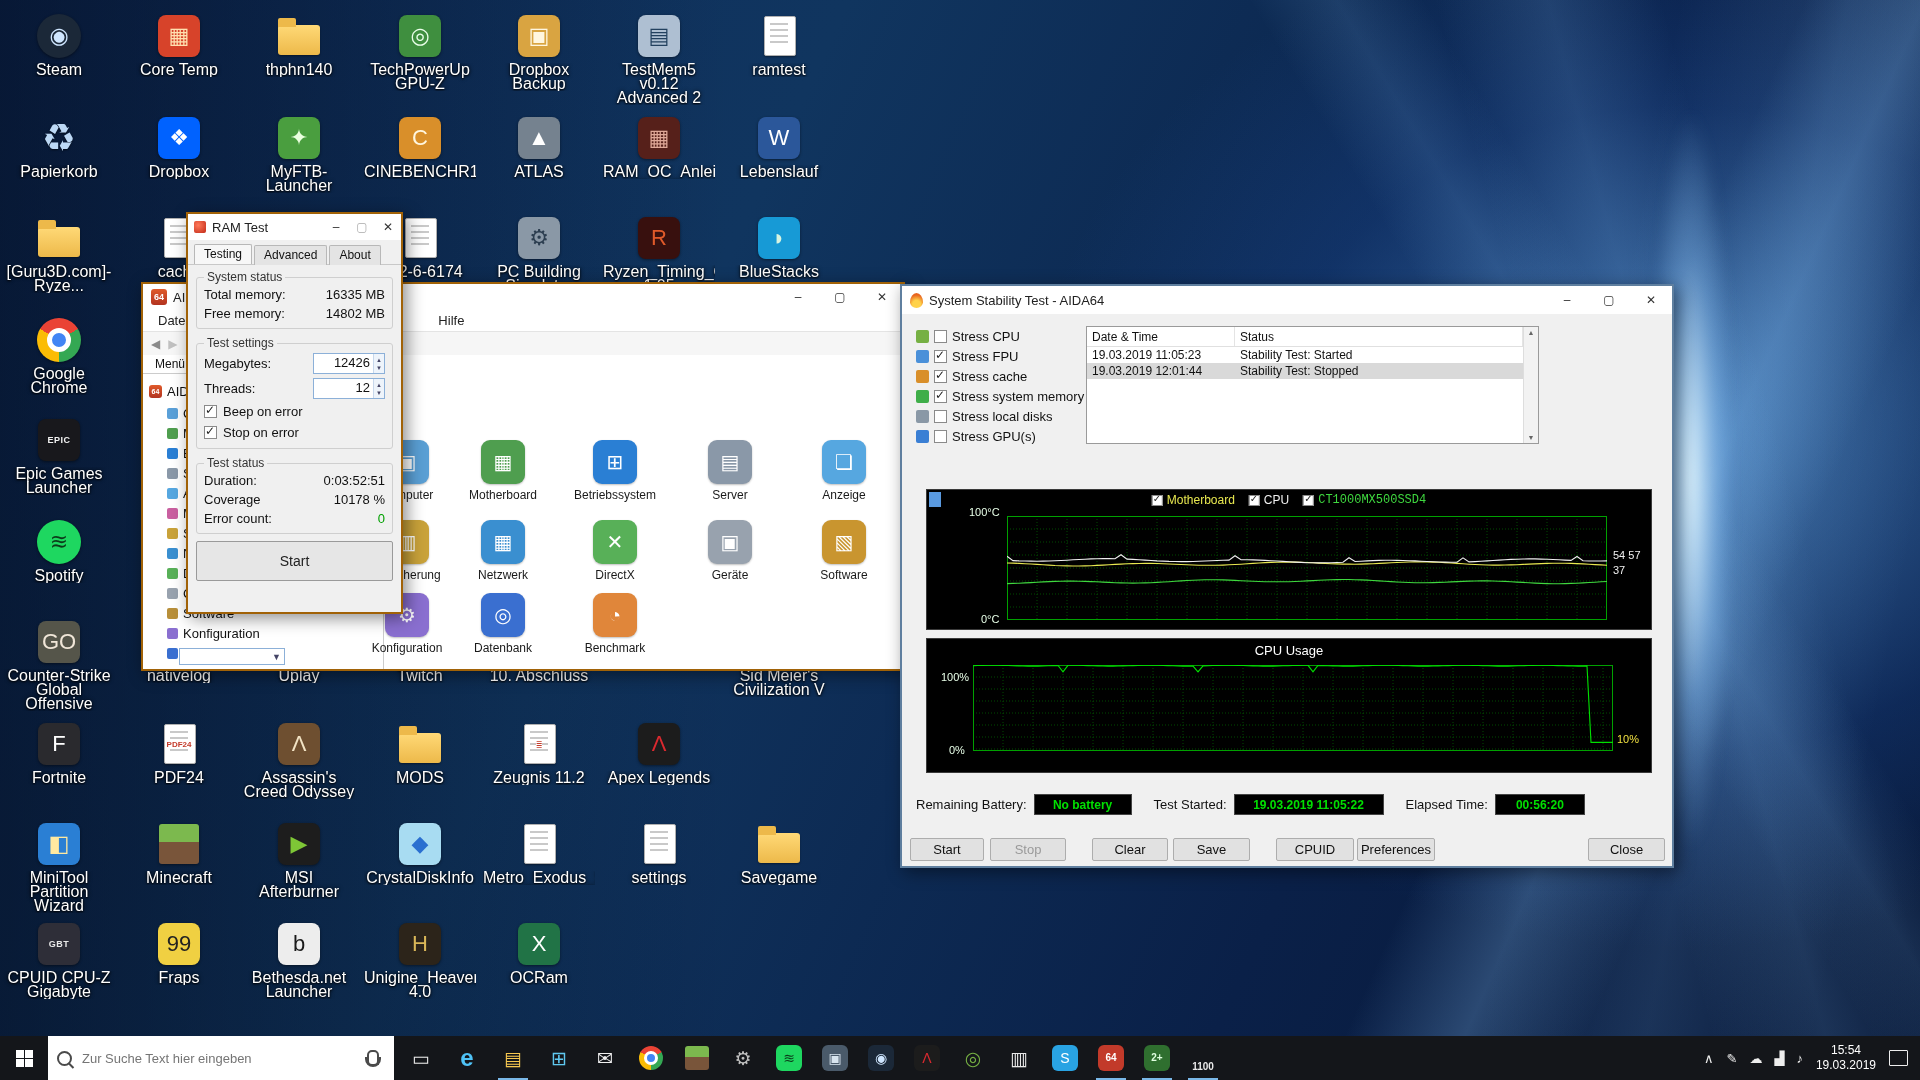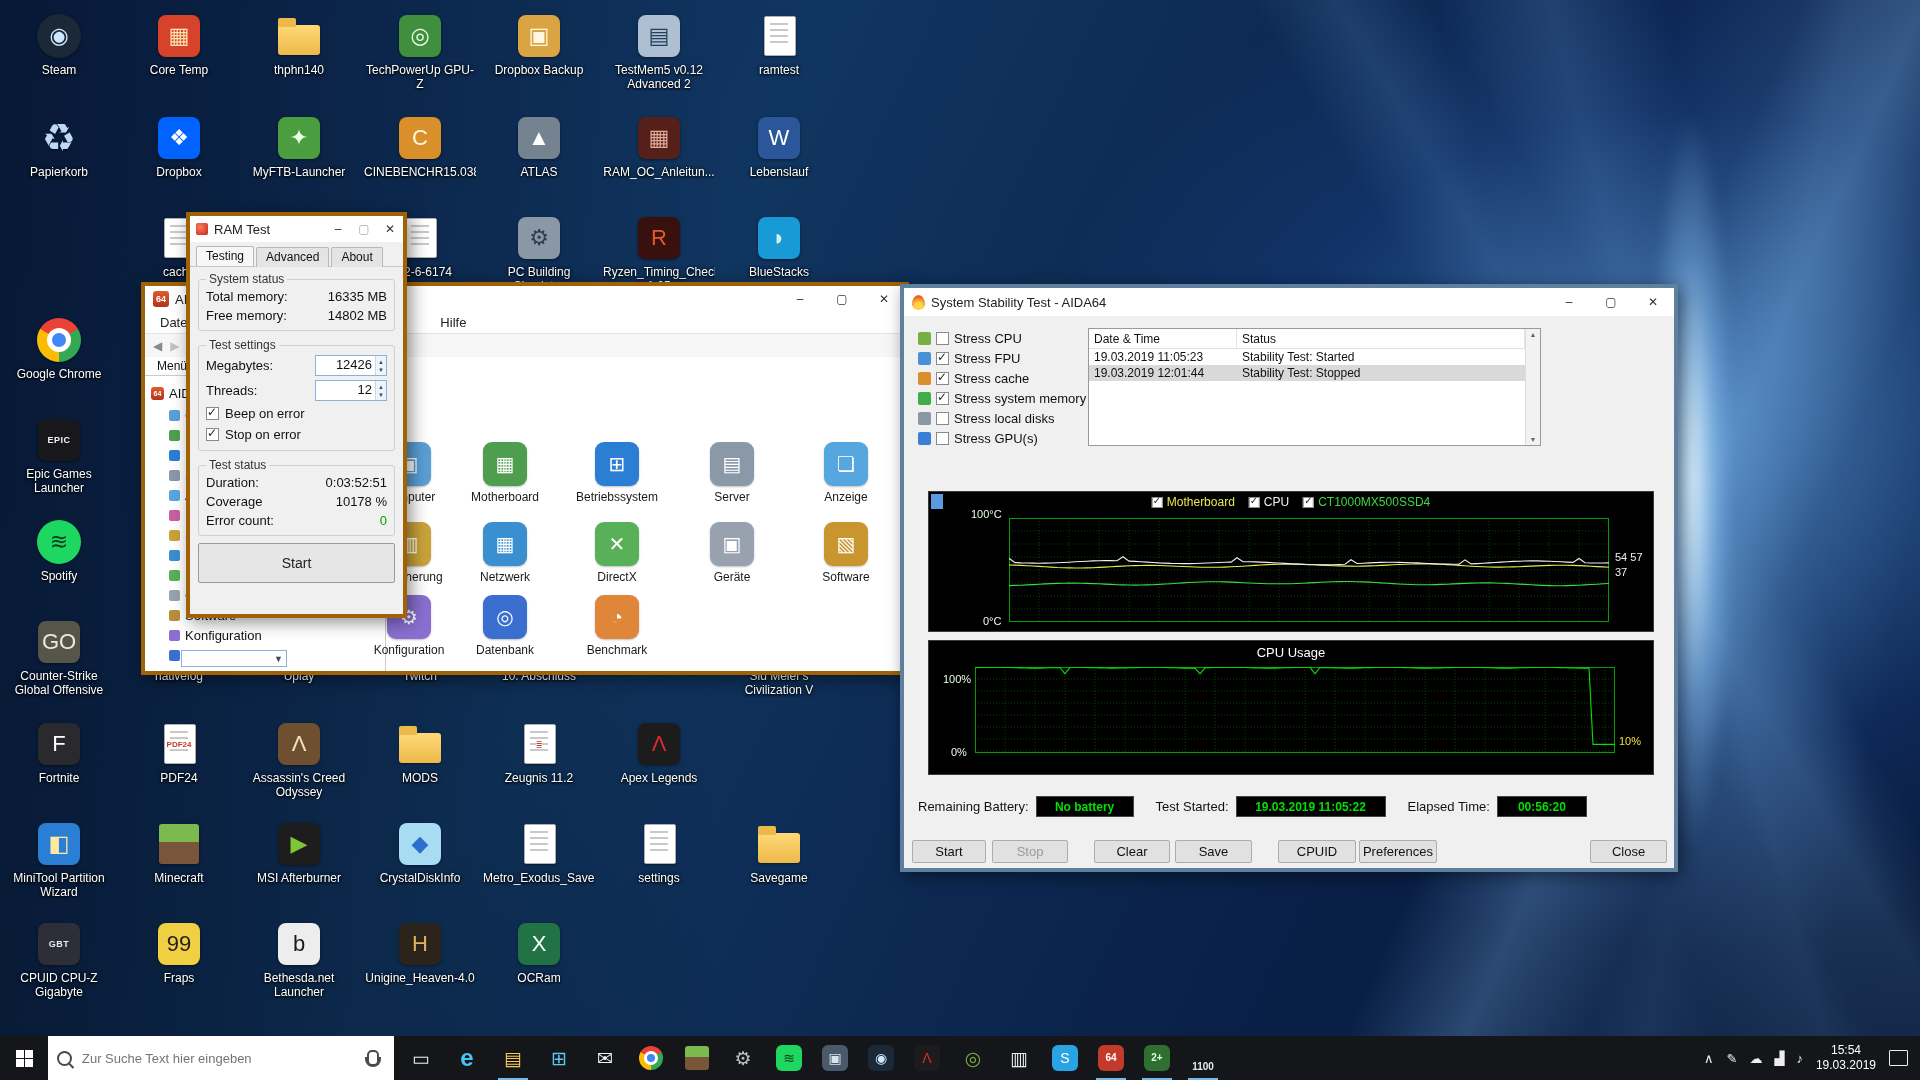--- a/index.html
+++ b/index.html
@@ -30,23 +30,23 @@
   .dimg.folder::before{content:"";position:absolute;width:42px;height:30px;background:linear-gradient(#ffd977,#edb94a);border-radius:3px;top:13px;left:3px;box-shadow:0 1px 2px rgba(0,0,0,.4)}
   .dimg.folder::after{content:"";position:absolute;width:18px;height:9px;background:#edb94a;border-radius:2px 2px 0 0;top:6px;left:3px}
   .dimg.doc::before{content:"";position:absolute;width:30px;height:38px;background:#fff;border:1px solid #b0b0b0;border-radius:2px;top:4px;left:9px;box-shadow:0 1px 2px rgba(0,0,0,.4)}
   .dimg.doc::after{content:"";position:absolute;width:18px;height:22px;top:11px;left:15px;background:repeating-linear-gradient(#c9c9c9 0 2px,transparent 2px 6px)}
   .docg{position:relative;z-index:2;font-size:8px;font-weight:bold;background:#fff}
   .dimg.chrome::before{content:"";position:absolute;width:44px;height:44px;border-radius:50%;top:2px;left:2px;
     background:conic-gradient(from -60deg,#ea4335 0 120deg,#34a853 0 240deg,#fbbc05 0 360deg);box-shadow:0 1px 3px rgba(0,0,0,.45)}
   .dimg.chrome::after{content:"";position:absolute;width:14px;height:14px;border-radius:50%;background:#4285f4;border:5px solid #fff;top:12px;left:12px}
   .dimg.mc::before{content:"";position:absolute;width:40px;height:40px;border-radius:3px;top:4px;left:4px;
     background:linear-gradient(#7cb94e 0 45%,#79553a 45%);box-shadow:0 1px 3px rgba(0,0,0,.45)}
-  .dlabel{margin-top:3px;color:#fff;font-size:12px;line-height:14px;text-shadow:0 1px 2px #000,0 0 4px rgba(0,0,0,.85);max-height:43px;overflow:hidden}
+  .dlabel{margin-top:3px;color:#fff;font-size:16px;line-height:14px;text-shadow:0 1px 2px #000,0 0 4px rgba(0,0,0,.85);max-height:43px;overflow:hidden}
   
-  .window{position:absolute;background:#f0f0f0;border:4px solid #a16207;box-shadow:4px 4px 16px rgba(0,0,0,.45)}
+  .window{position:absolute;background:#f0f0f0;border:2px solid #a16207;box-shadow:4px 4px 16px rgba(0,0,0,.45)}
   .titlebar{height:28px;background:#fff;display:flex;align-items:center;padding-left:8px;position:relative}
   .titlebar .title{margin-left:6px;color:#222;font-size:13px;white-space:nowrap}
   .caps{position:absolute;right:0;top:0;height:100%;display:flex}
   .cap{width:42px;height:100%;display:flex;align-items:center;justify-content:center;font-size:12px;color:#333}
   .cap.dim{color:#aaa}
   
   .ramtest{left:186px;top:212px;width:213px;height:398px;z-index:30}
   .ramtest .titlebar{height:26px;padding-left:6px}
   .ramtest .cap{width:26px}
   .rt-ico{width:12px;height:12px;background:radial-gradient(circle at 35% 35%,#ff7a5a,#c22a18);border-radius:2px;flex:none}
@@ -260,20 +260,24 @@
       <div class="dlabel">RAM_OC_Anleitun...</div>
     </div>
     <div class="dicon" style="left: 723px; top: 114px;">
       <div class="dimg tile">
         <div class="tilebox" style="background: rgb(43, 87, 154);">
           <span class="g" style="color: rgb(255, 255, 255);">W</span>
         </div>
       </div>
       <div class="dlabel">Lebenslauf</div>
     </div>
+    <div class="dicon" style="left: 3px; top: 214px;">
+      <div class="dimg folder"></div>
+      <div class="dlabel">[Guru3D.com]-Ryze...</div>
+    </div>
     <div class="dicon" style="left: 123px; top: 214px;">
       <div class="dimg doc"></div>
       <div class="dlabel">cache</div>
     </div>
     <div class="dicon" style="left: 364px; top: 214px;">
       <div class="dimg doc"></div>
       <div class="dlabel">k-v2-6-6174</div>
     </div>
     <div class="dicon" style="left: 483px; top: 214px;">
       <div class="dimg tile">
@@ -771,21 +775,21 @@
           <span class="leg">
             <span class="cb on"></span>
             <span style="color: rgb(232, 232, 80);">Motherboard</span>
           </span>
           <span class="leg">
             <span class="cb on"></span>
             <span style="color: rgb(240, 240, 240);">CPU</span>
           </span>
           <span class="leg">
             <span class="cb on"></span>
-            <span style="color: rgb(63, 216, 63);">CT1000MX500SSD4</span>
+            <span style="color: rgb(63, 216, 63); font-family: Liberation Mono, monospace;">CT1000MX500SSD4</span>
           </span>
         </div>
       <div class="gaxis" style="left:42px;top:16px">100°C</div>
       <div class="gaxis" style="left:54px;bottom:4px">0°C</div>
       <div id="temp-plot"><svg width="600" height="104">
             <line x1="0" y1="0" x2="0" y2="104" stroke="#004a00" stroke-dasharray="1 2"></line>
             <line x1="30" y1="0" x2="30" y2="104" stroke="#004a00" stroke-dasharray="1 2"></line>
             <line x1="60" y1="0" x2="60" y2="104" stroke="#004a00" stroke-dasharray="1 2"></line>
             <line x1="90" y1="0" x2="90" y2="104" stroke="#004a00" stroke-dasharray="1 2"></line>
             <line x1="120" y1="0" x2="120" y2="104" stroke="#004a00" stroke-dasharray="1 2"></line>

